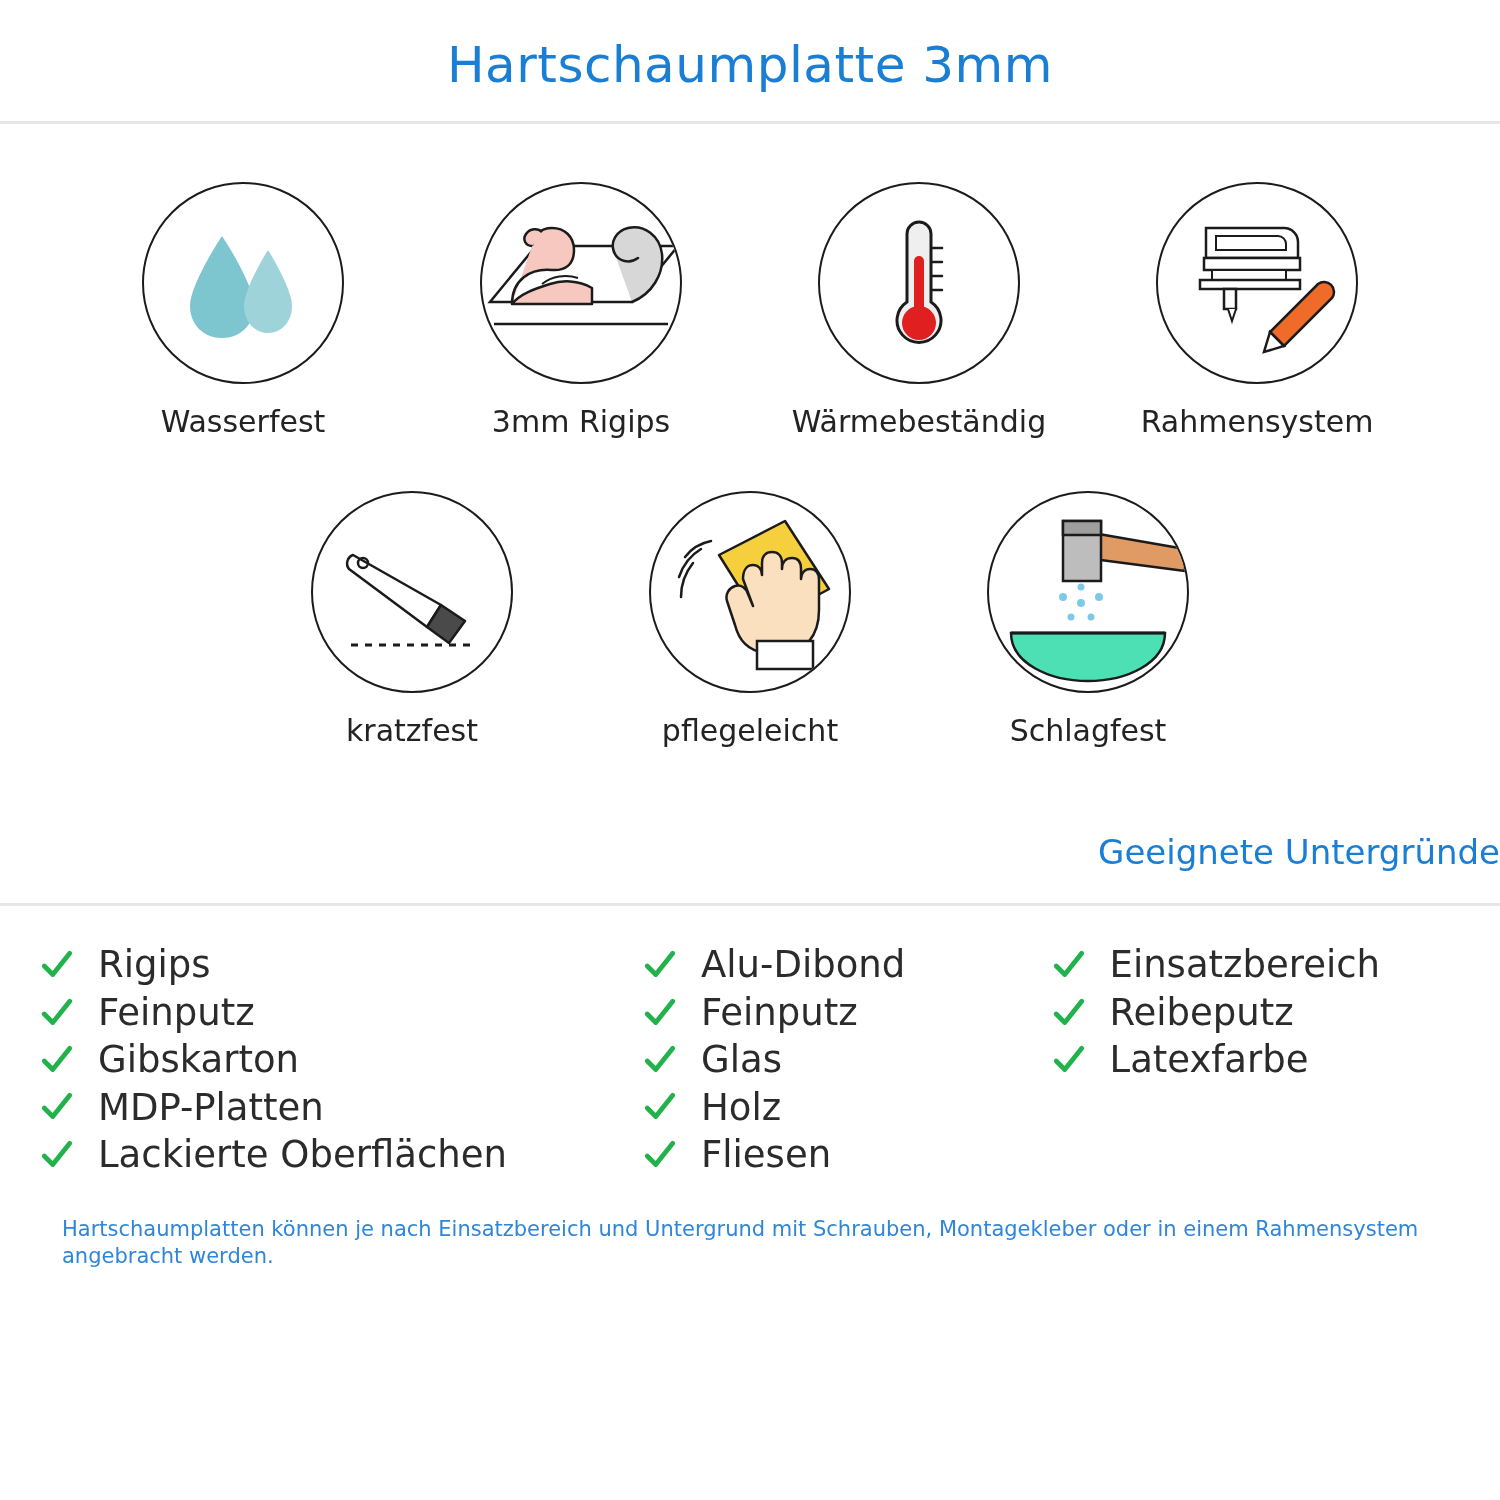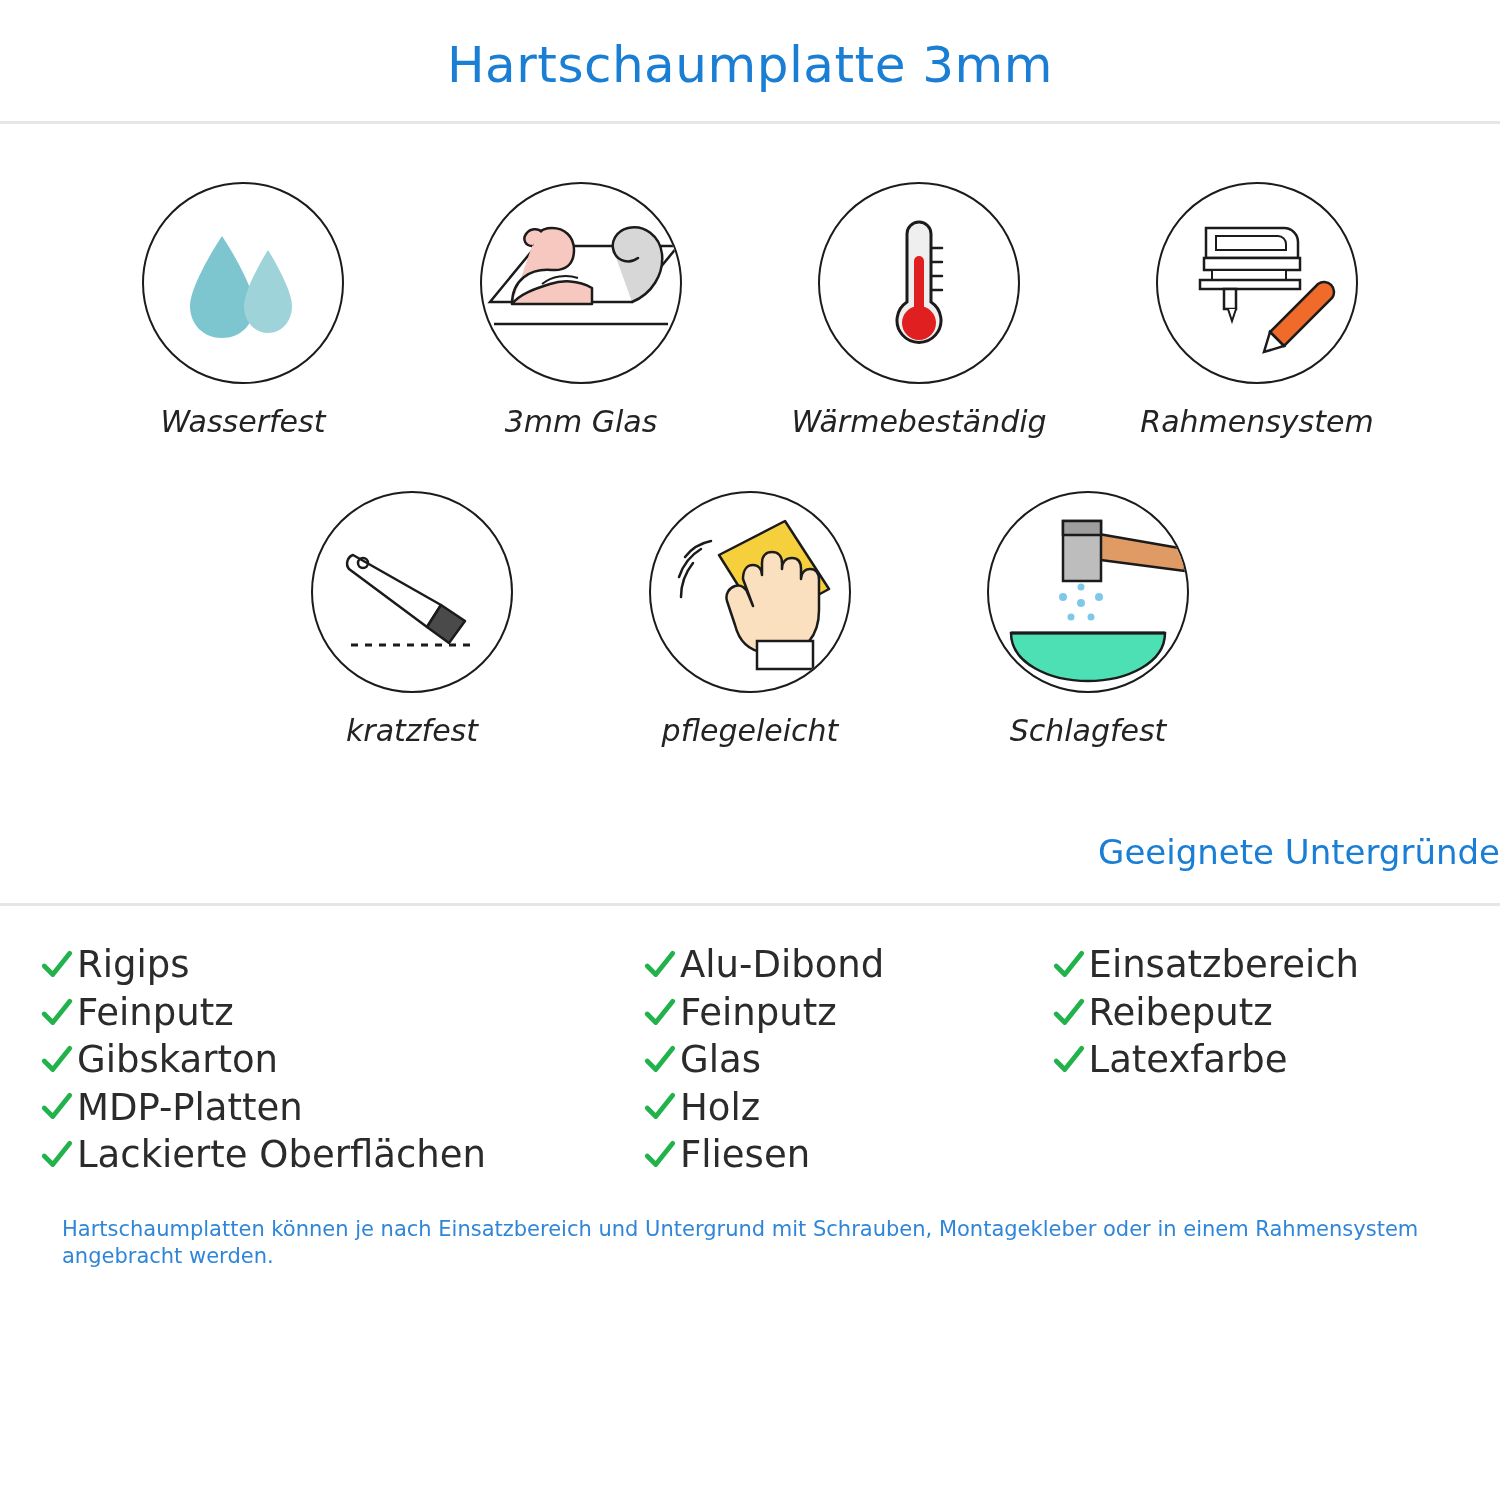--- a/index.html
+++ b/index.html
@@ -34,21 +34,20 @@
   }
 
   
   .features {
     padding-top: 58px;
   }
   .feat-row {
     display: flex;
     justify-content: center;
     align-items: flex-start;
-    font-style: italic;
   }
   .feat-row.row1 { gap: 108px; }
   .feat-row.row2 { gap: 108px; margin-top: 52px; }
 
   .feat {
     width: 230px;
     display: flex;
     flex-direction: column;
     align-items: center;
   }
@@ -99,21 +98,21 @@
     flex-direction: column;
     gap: 6px;
   }
   .sub-col.c1 { width: 620px; }
   .sub-col.c2 { width: 420px; }
   .sub-col.c3 { width: 420px; }
 
   .sub-item {
     display: flex;
     align-items: center;
-    gap: 3px;
+    gap: 24px;
     font-size: 37px;
     color: #2b2b2b;
     line-height: 1.12;
     white-space: nowrap;
     text-align: right;
   }
   .check {
     flex: 0 0 auto;
     width: 34px;
     height: 34px;
@@ -159,21 +158,21 @@
           <path d="M132 68 C136 78 148 80 156 74" fill="none" stroke="#1b1b1b" stroke-width="2.5" stroke-linecap="round"></path>
 
           <path d="M30 120 C30 96 48 84 70 86 C84 87 92 80 92 66 C92 52 82 44 70 44 C58 44 50 52 50 62" fill="#f6c8bf" stroke="#1b1b1b" stroke-width="2.5" stroke-linejoin="round"></path>
           <path d="M30 120 L110 120 L110 104 C96 96 80 96 68 100 C52 105 38 110 30 120 Z" fill="#f6c8bf" stroke="#1b1b1b" stroke-width="2.5" stroke-linejoin="round"></path>
           <path d="M50 62 C44 62 40 56 44 50 C48 44 56 44 60 48" fill="#f6c8bf" stroke="#1b1b1b" stroke-width="2.5"></path>
           <path d="M60 100 C70 92 84 90 96 94" fill="none" stroke="#1b1b1b" stroke-width="2"></path>
 
           <path d="M12 140 L186 140" stroke="#1b1b1b" stroke-width="2.5"></path>
         </svg>
       </div>
-      <div class="caption">3mm Glas</div>
+      <div class="caption">3mm Rigips</div>
     </div>
 
     <div class="feat">
       <div class="circle">
         <svg width="198" height="198" viewBox="0 0 198 198">
           <path d="M87 50 a12 12 0 0 1 24 0 v68 a22 22 0 1 1 -24 0 Z" fill="#efefef" stroke="#1b1b1b" stroke-width="3"></path>
           <circle cx="99" cy="139" r="17" fill="#e02020"></circle>
           <rect x="94" y="72" width="10" height="62" rx="5" fill="#e02020"></rect>
           <g stroke="#1b1b1b" stroke-width="2.5" stroke-linecap="round">
             <line x1="112" y1="64" x2="122" y2="64"></line>

